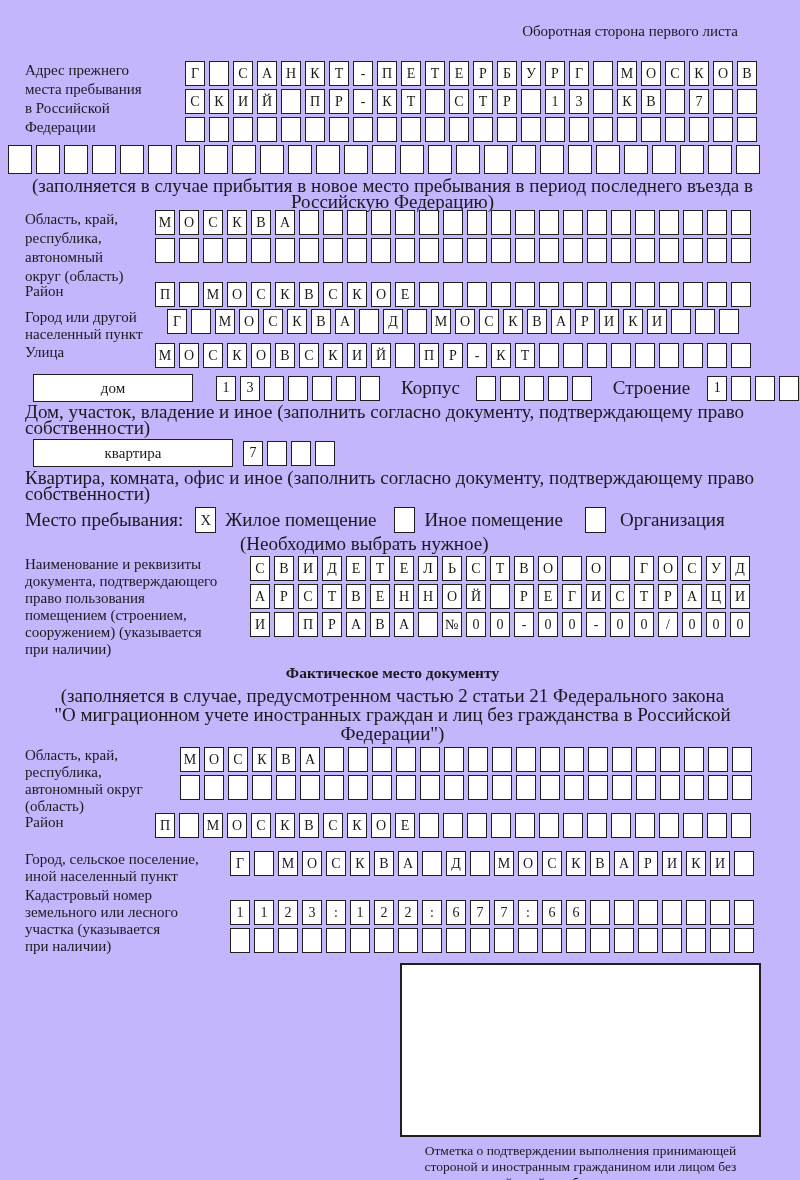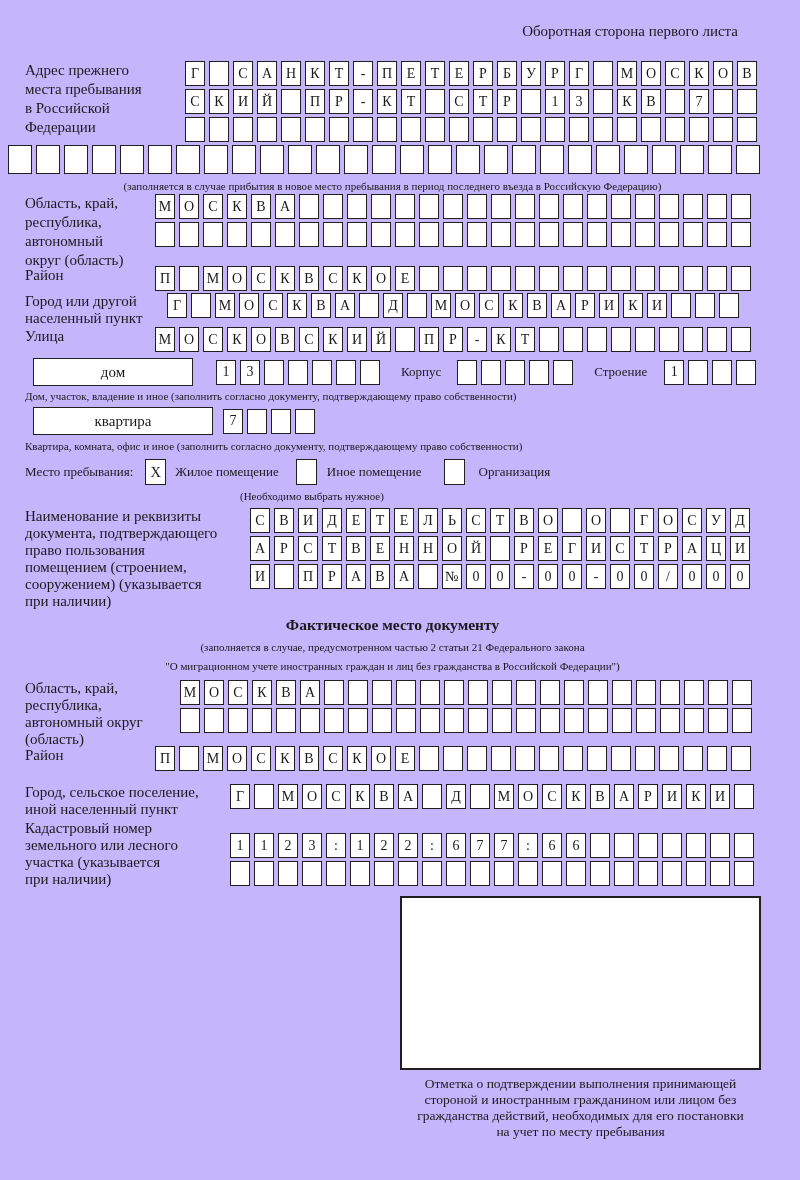--- a/index.html
+++ b/index.html
@@ -22,30 +22,30 @@
   .stack{display:flex;flex-direction:column;gap:3px;}
   .cells{display:flex;gap:4px;}
   .cell{
     box-sizing:border-box;width:20px;height:25px;flex-shrink:0;
     border:1.6px solid #1f1f1f;background:#fff;
     display:flex;align-items:center;justify-content:center;
     font-size:14px;line-height:1;
   }
   .cells.wide .cell{width:24px;height:29px;}
   .neg{margin-left:-17px;margin-top:3px;}
-  .note{font-size:11px;line-height:16px;}
+  .note{font-size:19px;line-height:16px;}
   .center{text-align:center;}
   .sect-title{font-size:16px;line-height:20px;font-weight:bold;text-align:center;margin:3px 0 0 0;}
   .sub-title{font-size:15.5px;line-height:18px;font-weight:bold;text-align:center;margin:6px 0 0 0;}
   .fbox{
     box-sizing:border-box;border:1.6px solid #1f1f1f;height:28px;
     display:flex;align-items:center;justify-content:center;
     font-size:15px;flex-shrink:0;background:#fff;
   }
-  .inline-lbl{font-size:13px;line-height:28px;white-space:nowrap;}
+  .inline-lbl{font-size:19px;line-height:28px;white-space:nowrap;}
   .chk{
     box-sizing:border-box;width:21px;height:26px;flex-shrink:0;
     border:1.6px solid #1f1f1f;display:flex;align-items:center;justify-content:center;
     font-size:14.5px;background:#fff;
   }
   .stamp-box{
     box-sizing:border-box;
     margin:8px 0 0 375px;width:361px;height:174px;
     border:2px solid #1f1f1f;background:#fff;
   }
@@ -348,21 +348,21 @@
     <div class="cells" style="margin-left:6px;">
         <span class="cell">1</span>
         <span class="cell"></span>
         <span class="cell"></span>
         <span class="cell"></span>
       </div>
   </div>
   <div class="note" style="margin-top:2px;">Дом, участок, владение и иное (заполнить согласно документу, подтверждающему право собственности)</div>
 
   <div class="crow" style="margin-top:3px;margin-left:8px;align-items:center;">
-    <div class="fbox" style="width:180px;">квартира</div>
+    <div class="fbox" style="width:200px;">квартира</div>
     <div class="cells" style="margin-left:10px;">
         <span class="cell">7</span>
         <span class="cell"></span>
         <span class="cell"></span>
         <span class="cell"></span>
       </div>
   </div>
   <div class="note" style="margin-top:3px;">Квартира, комната, офис и иное (заполнить согласно документу, подтверждающему право собственности)</div>
 
   <div class="crow" style="margin-top:4px;align-items:center;">

